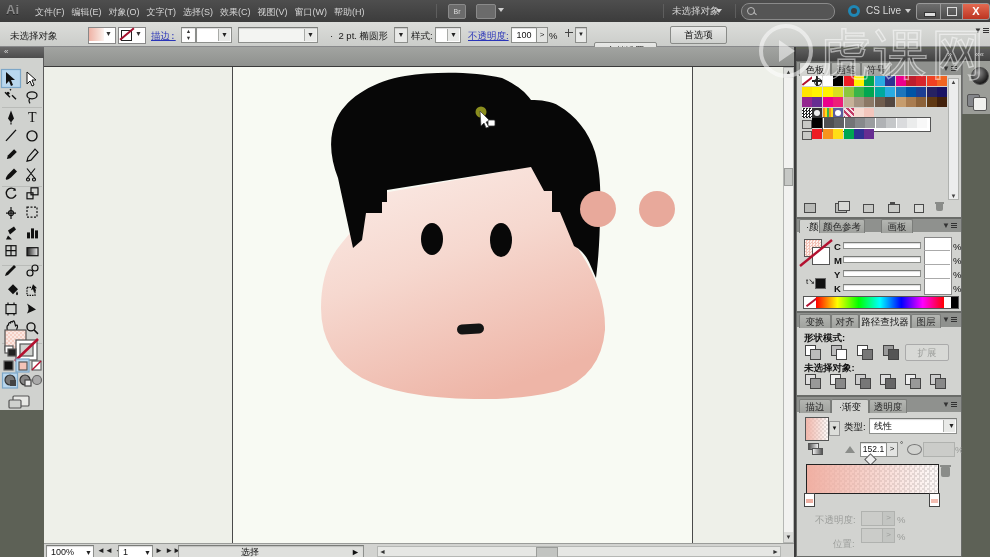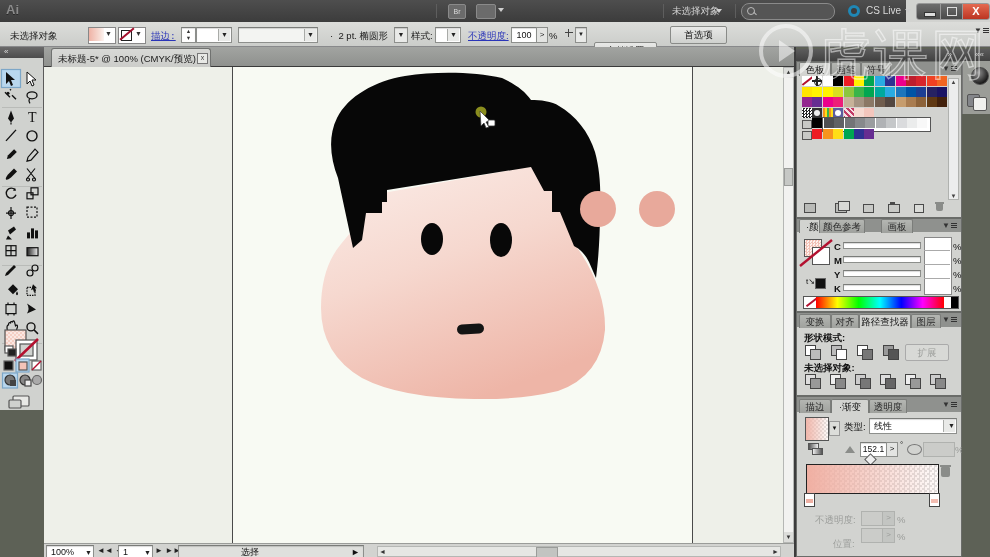--- a/index.html
+++ b/index.html
@@ -9,22 +9,25 @@
 .ddarrow{position:absolute;right:1px;top:1px;bottom:1px;width:11px;background:#e9eae8;border-left:1px solid #a9aba8;color:#222;font-size:7px;line-height:12px;text-align:center;}
 .btn{background:linear-gradient(#e8e9e7,#cfd1ce);border:1px solid #898b88;border-radius:2px;text-align:center;color:#111;}
 .tab-on{background:#d2d3d0;border:1px solid #787a77;border-bottom:none;border-radius:2px 2px 0 0;color:#141414;text-align:center;}
 .tab-off{background:linear-gradient(#b4b6b2,#9fa19d);border:1px solid #7b7d7a;border-bottom:none;border-radius:2px 2px 0 0;color:#2a2a2a;text-align:center;}
 .lbl{color:#1a1a1a;}
 .blue{color:#2a35b8;text-decoration:underline;}
 </style></head>
 <body>
 <div id="root">
 
-<div class="abs" style="left:0;top:0;width:906px;height:22px;background:linear-gradient(#4e4e4e,#3c3c3c);">
+<div class="abs" style="left:0;top:0;width:990px;height:22px;background:linear-gradient(#4e4e4e,#3c3c3c);">
   <div class="abs" style="left:6px;top:2px;font-size:13px;font-weight:bold;color:#8b8b8b;text-shadow:0 1px 0 #2a2a2a;">Ai</div>
+  <div class="abs" style="left:35px;top:6px;color:#d4d4d4;font-size:9px;letter-spacing:0;">
+    <span style="margin-right:7px;">文件(F)</span><span style="margin-right:7px;">编辑(E)</span><span style="margin-right:7px;">对象(O)</span><span style="margin-right:7px;">文字(T)</span><span style="margin-right:7px;">选择(S)</span><span style="margin-right:7px;">效果(C)</span><span style="margin-right:7px;">视图(V)</span><span style="margin-right:7px;">窗口(W)</span><span>帮助(H)</span>
+  </div>
   <div class="abs" style="left:436px;top:4px;width:1px;height:14px;background:#5e5e5e;"></div>
   <div class="abs" style="left:448px;top:4px;width:16px;height:13px;background:#6b6b6b;border:1px solid #8a8a8a;border-radius:2px;color:#ddd;font-size:7px;text-align:center;line-height:13px;">Br</div>
   <div class="abs" style="left:476px;top:4px;width:18px;height:13px;background:#6b6b6b;border:1px solid #8a8a8a;border-radius:2px;"></div>
   <div class="abs" style="left:498px;top:8px;width:0;height:0;border-left:3.5px solid transparent;border-right:3.5px solid transparent;border-top:4px solid #cfcfcf;"></div>
   <div class="abs" style="left:663px;top:4px;width:1px;height:14px;background:#5e5e5e;"></div>
   <div class="abs" style="left:672px;top:5px;color:#d4d4d4;">未选择对象</div>
   <div class="abs" style="left:716px;top:9px;width:0;height:0;border-left:3.5px solid transparent;border-right:3.5px solid transparent;border-top:4px solid #cfcfcf;"></div>
   <div class="abs" style="left:735px;top:4px;width:1px;height:14px;background:#5e5e5e;"></div>
   <div class="abs" style="left:741px;top:3px;width:92px;height:15px;background:#555;border:1px solid #8a8a8a;border-radius:8px;">
      <div class="abs" style="left:5px;top:3px;width:6px;height:6px;border:1.3px solid #bbb;border-radius:50%;"></div>
@@ -85,24 +88,20 @@
   <div class="abs sunken" style="left:575px;top:5px;width:10px;height:14px;background:#e9eae8;">
         <div style="font-size:6px;text-align:center;line-height:13px;color:#222;">▼</div>
       </div>
   <div class="abs btn" style="left:594px;top:4px;width:61px;height:16px;line-height:16px;margin-top:16px;">文档设置</div>
   <div class="abs btn" style="left:670px;top:4px;width:55px;height:16px;line-height:16px;">首选项</div>
   <div class="abs" style="left:974px;top:4px;color:#333;font-size:8px;white-space:nowrap;">▼<span style="display:inline-block;width:6px;height:5px;margin-left:1px;background:repeating-linear-gradient(#333 0 1px,transparent 1px 2px);"></span></div>
 </div>
 
 <div class="abs" style="left:0;top:47px;width:990px;height:20px;background:linear-gradient(#a2a4a1,#8f918e);border-bottom:1px solid #3a3a3a;box-sizing:border-box;"></div>
 <div class="abs" style="left:0;top:47px;width:44px;height:11px;background:linear-gradient(#6a6a6a,#4c4c4c);color:#ddd;font-size:8px;line-height:10px;padding-left:4px;box-sizing:border-box;">«</div>
-<div class="abs" style="left:51px;top:48px;width:158px;height:18px;background:linear-gradient(#d8d9d6,#cccdca);border:1px solid #707270;border-bottom:none;border-radius:3px 3px 0 0;">
-  <div class="abs lbl" style="left:6px;top:4px;white-space:nowrap;">未标题-5* @ 100% (CMYK/预览)</div>
-  <div class="abs" style="left:145px;top:4px;width:9px;height:9px;border:1px solid #777;background:#e8e9e6;font-size:7px;line-height:8px;text-align:center;color:#444;">x</div>
-</div>
 
 <div class="abs" style="left:0;top:58px;width:44px;height:352px;background:#d0d2cf;border-right:1px solid #5a5a5a;box-sizing:border-box;" id="toolbar">
       <div style="position:absolute;left:2px;top:49px;width:40px;height:1px;background:#b9bbb8;"></div>
       <div style="position:absolute;left:2px;top:128px;width:40px;height:1px;background:#b9bbb8;"></div>
       <div style="position:absolute;left:2px;top:207px;width:40px;height:1px;background:#b9bbb8;"></div>
       <div style="position:absolute;left:2px;top:285px;width:40px;height:1px;background:#b9bbb8;"></div>
 <svg width="44" height="352" stroke-width="1.2" style="position: absolute; left: 0px; top: 0px;">
         <rect x="1.5" y="11.5" width="19" height="18" fill="#b9d7ee" stroke="#7da7c8"></rect>
         <path d="M6 14 l0 12 l3-3 l2 5 l2-1 l-2-5 l4 0 z" fill="#111"></path>
         <path d="M27 14 l0 12 l3-3 l2 5 l2-1 l-2-5 l4 0 z" fill="#fff" stroke="#111" stroke-width="1"></path>

